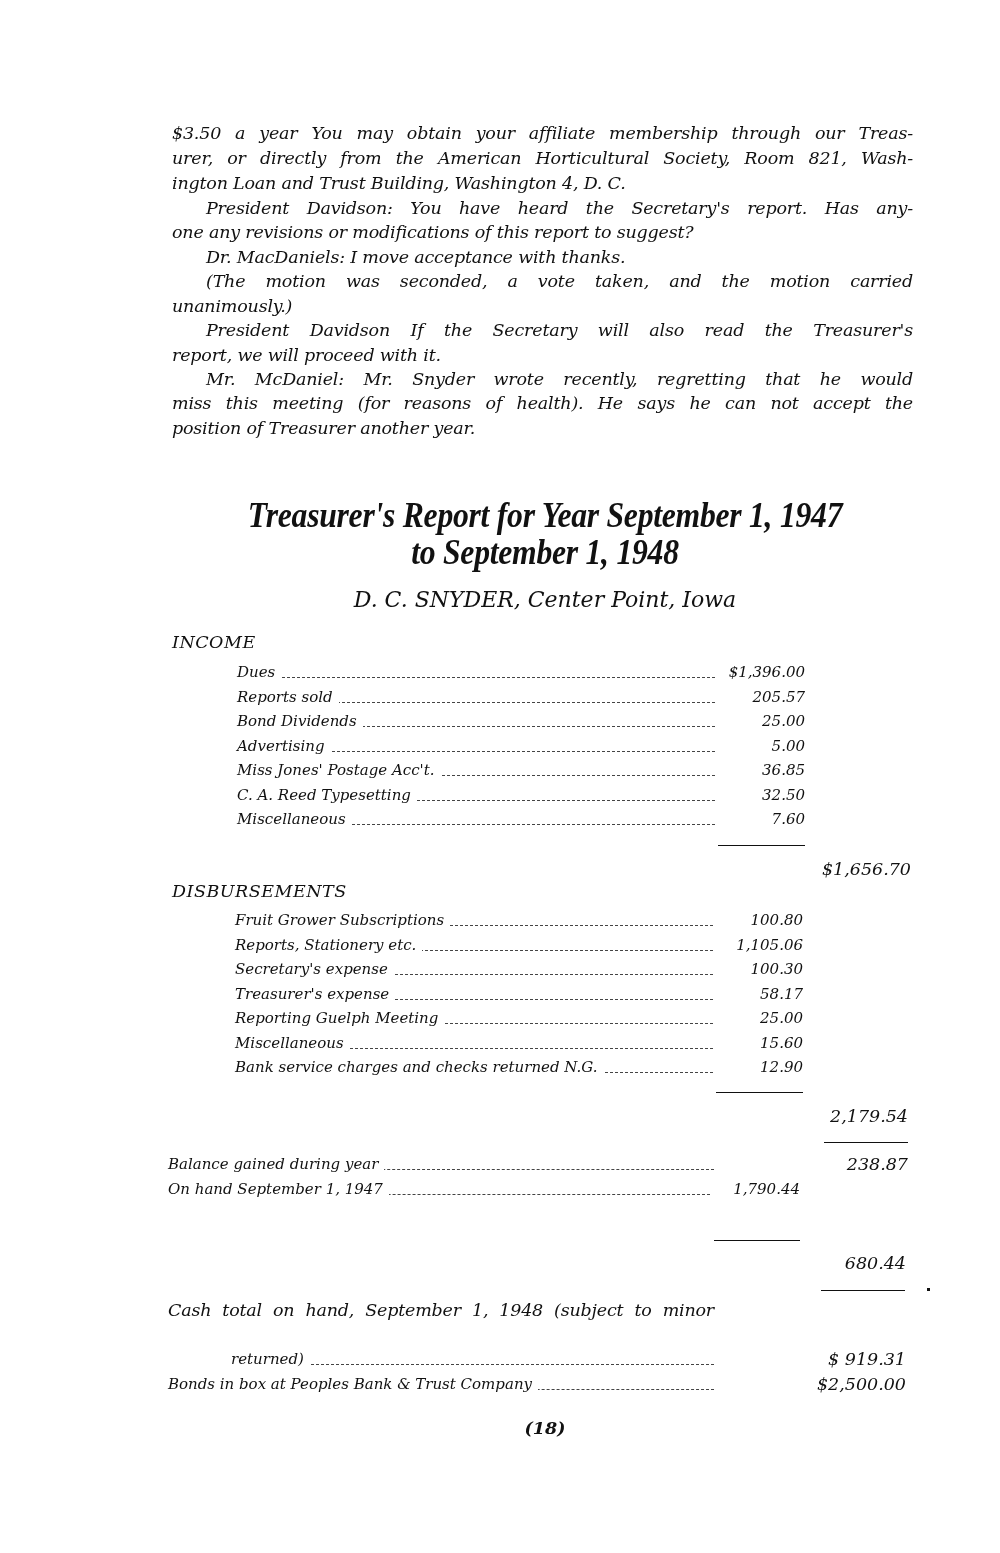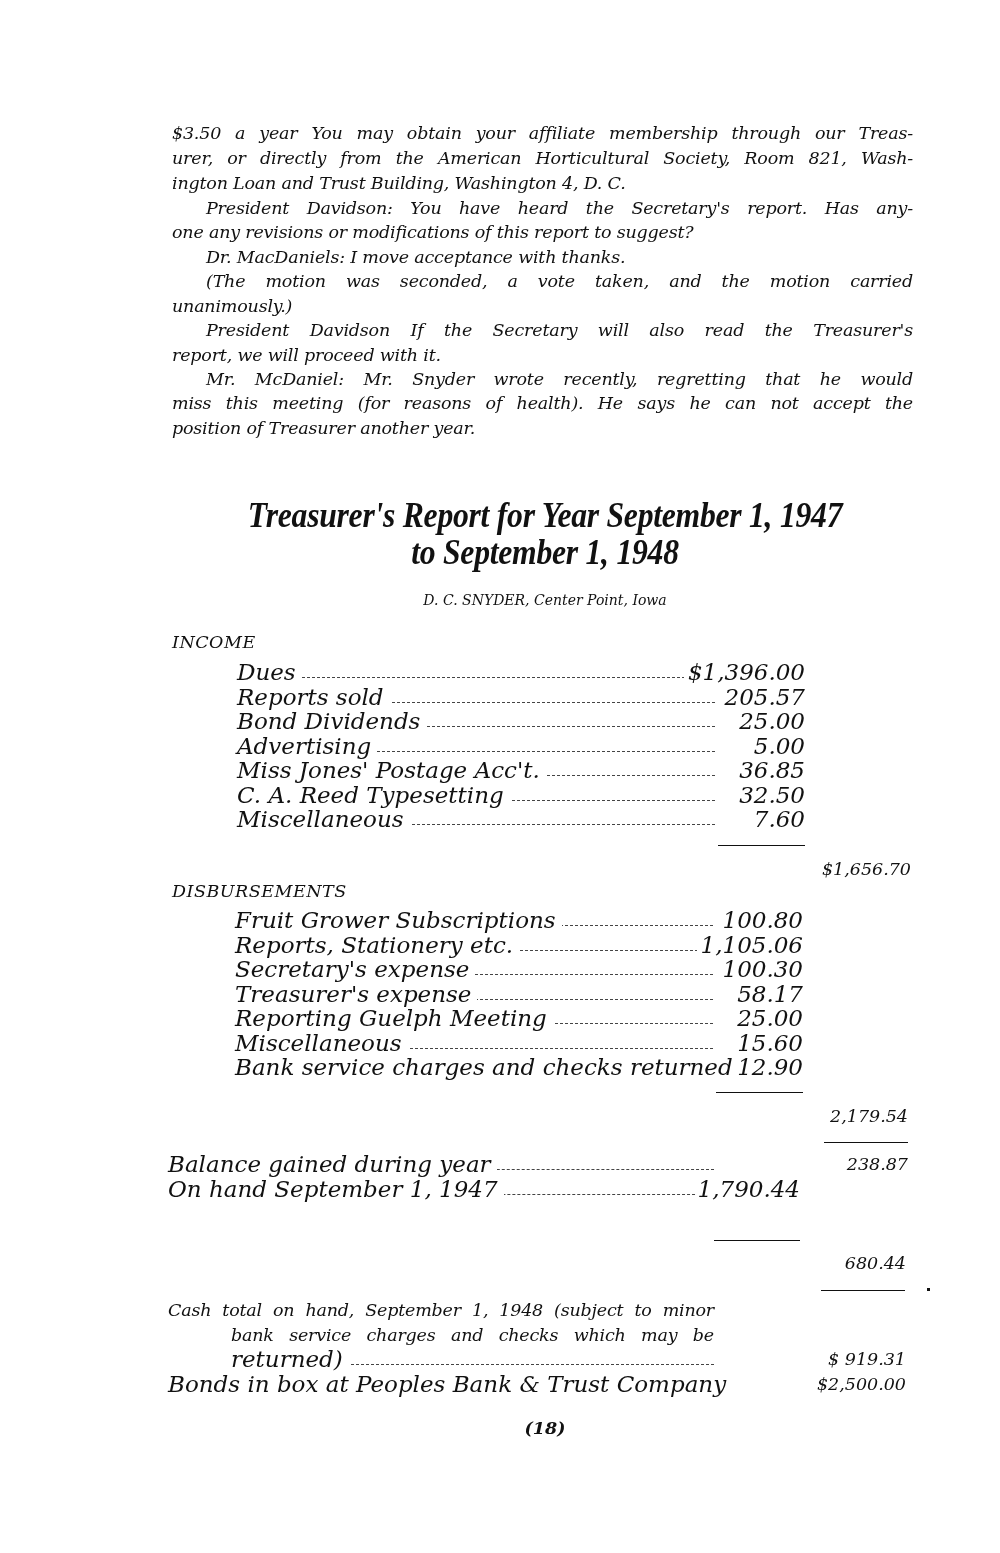--- a/index.html
+++ b/index.html
@@ -16,24 +16,24 @@
   .just { text-align: justify; text-align-last: justify; }
   .para { position: absolute; left: 172px; width: 741px; }
   .title {
     position: absolute; left: 160px; width: 770px; text-align: center;
     font-family: "Liberation Serif", "DejaVu Serif", serif; font-weight: bold;
     font-size: 36px; line-height: 40px; letter-spacing: -0.3px;
     transform: scaleX(0.88); transform-origin: center;
   }
   .subtitle {
     position: absolute; left: 160px; width: 770px; text-align: center;
-    font-size: 14px; line-height: 22px;
+    font-size: 22px; line-height: 22px;
   }
   .section-head { position: absolute; left: 172px; font-size: 17.5px; line-height: 22px; letter-spacing: 0.5px; }
-  .row { position: absolute; height: 22px; font-size: 23px; line-height: 22px; }
+  .row { position: absolute; height: 22px; font-size: 15px; line-height: 22px; }
   .row .lbl { position: absolute; left: 0; white-space: nowrap; background: #fff; padding-right: 6px; z-index: 2; }
   .row .leader {
     position: absolute; bottom: 5px; height: 0; border-bottom: 1.5px dashed #444;
     z-index: 1;
   }
   .row .amt { position: absolute; white-space: nowrap; text-align: right; }
   .rule { position: absolute; height: 0; border-top: 1.6px solid #111; }
   .dot { position: absolute; width: 3px; height: 3px; background: #111; }
   .pageno { position: absolute; left: 160px; width: 770px; text-align: center; font-size: 17.5px; font-weight: bold; line-height: 22px; }
   .right-amt { position: absolute; font-size: 17.5px; line-height: 22px; text-align: right; white-space: nowrap; }
@@ -166,21 +166,20 @@
 
   <div class="rule" style="top:1240px; left:714px; width:86px;"></div>
   <div class="right-amt" style="top:1252px; right:94px;">680.44</div>
 
   <div class="rule" style="top:1290px; left:821px; width:84px;"></div>
   <div class="dot" style="top:1288px; left:927px;"></div>
 
   <div class="line" style="top:1299px; left:168px; width:546px;">
     <span class="just" style="display:block;">Cash total on hand, September 1, 1948 (subject to minor</span>
   </div>
-  <div class="line just" style="top:1324px; left:231px; width:483px;">bank service charges and checks which may be</div>
   <div class="row" style="top:1348px; left:231px; width:483px;">
     <span class="lbl">returned)</span>
     <span class="leader" style="left:0; right:0;"></span>
   </div>
   <div class="right-amt" style="top:1348px; right:94px;">$  919.31</div>
 
   <div class="row" style="top:1373px; left:168px; width:546px;">
     <span class="lbl">Bonds in box at Peoples Bank &amp; Trust Company</span>
     <span class="leader" style="left:0; right:0;"></span>
   </div>

